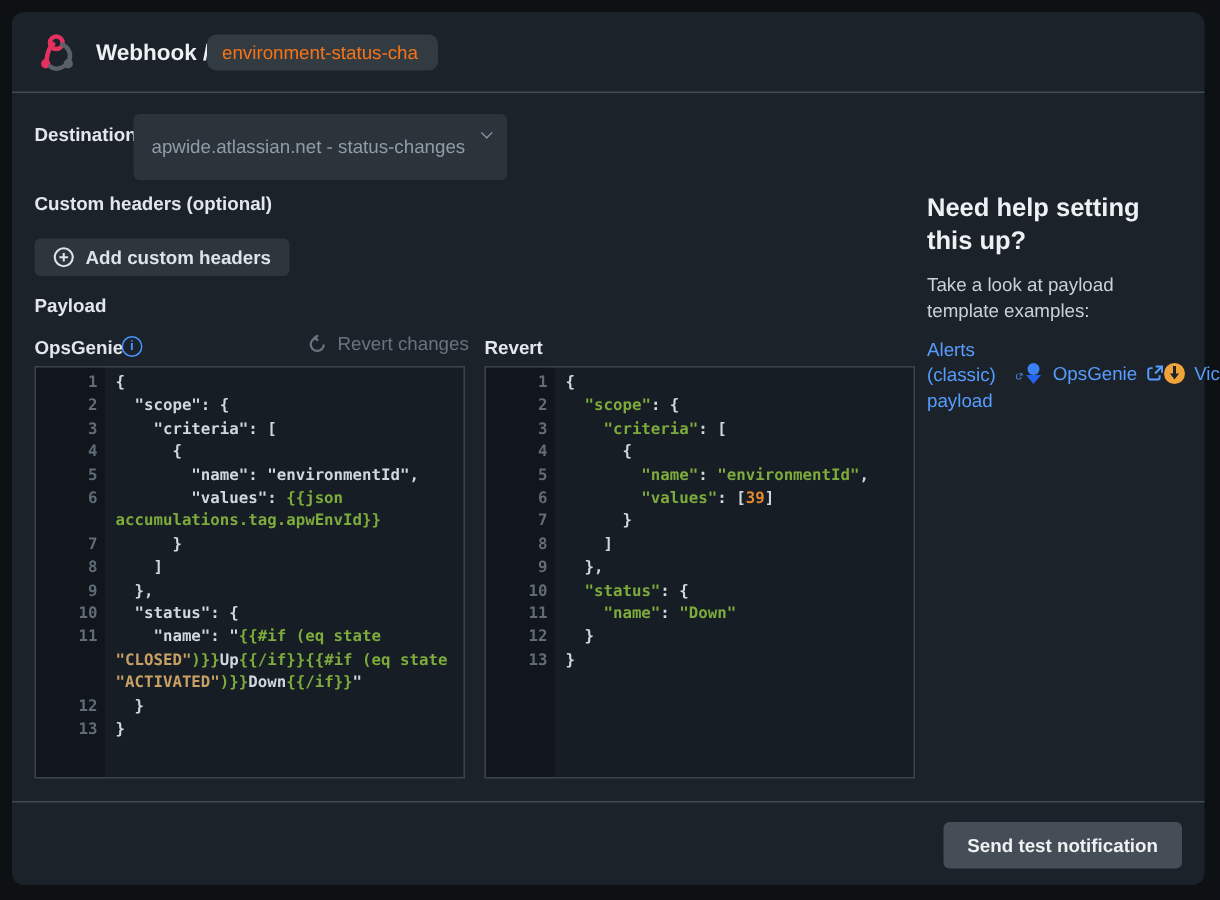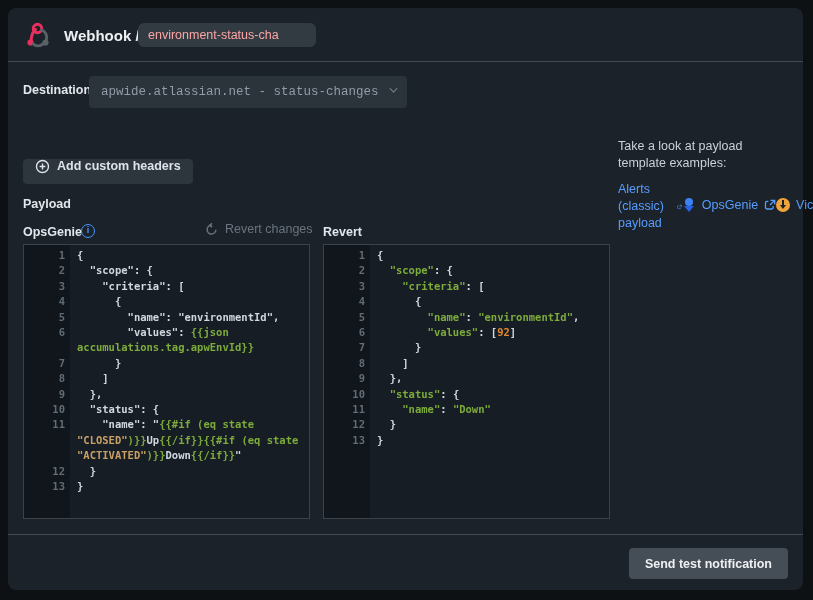--- a/index.html
+++ b/index.html
@@ -3,32 +3,32 @@
 <meta charset="utf-8">
 <style>
   * { margin:0; padding:0; box-sizing:border-box; }
   html,body { width:813px; height:600px; background:#0d1114; font-family:"Liberation Sans", sans-serif; overflow:hidden; }
   .modal { position:absolute; left:8px; top:8px; width:795px; height:582px; background:#1b2229; border-radius:8px; }
 
   
   .hdr { position:absolute; left:0; top:0; width:100%; height:54px; border-bottom:1px solid #404a53; }
   .logo { position:absolute; left:14px; top:11px; width:32px; height:32px; }
   .title { position:absolute; left:56px; top:19px; font-size:15px; font-weight:700; color:#eef1f4; }
-  .name-badge { position:absolute; left:130px; top:15px; width:178px; height:24px; background:#333b42; border-radius:6px; color:#fca5a5; font-size:12.5px; line-height:24px; padding:0 10px; white-space:nowrap; overflow:hidden; border:none; }
+  .name-badge { position:absolute; left:130px; top:15px; width:154px; height:24px; background:#333b42; border-radius:6px; color:#f97316; font-size:12.5px; line-height:24px; padding:0 10px; white-space:nowrap; overflow:hidden; border:none; }
 
   
   .lbl { position:absolute; font-size:12.5px; font-weight:700; color:#e2e7ec; }
 
   
-  .dd { position:absolute; left:81px; top:68px; height:32px; background:#2b333b; border-radius:4px; display:flex; align-items:center; padding:0 28px 0 12px; cursor:pointer;font-family:Liberation Mono, monospace; }
+  .dd { position:absolute; left:81px; top:68px; height:44px; background:#2b333b; border-radius:4px; display:flex; align-items:center; padding:0 28px 0 12px; cursor:pointer; }
   .dd-text { font-size:12.5px; color:#919ca7; white-space:nowrap; }
   .chev { position:absolute; right:10px; top:9px; width:7px; height:7px; border-right:1.6px solid #919ca7; border-bottom:1.6px solid #919ca7; transform:rotate(45deg) scale(.8); }
 
   
-  .btn-add { position:absolute; left:15px; top:151px; height:25px; background:#2e363d; border:none; border-radius:4px; display:flex; align-items:flex-start; gap:7px; padding:0 12px; color:#dde3e8; font-size:12.5px; font-weight:700; font-family:inherit; cursor:pointer; }
+  .btn-add { position:absolute; left:15px; top:151px; height:25px; background:#2e363d; border:none; border-radius:4px; display:flex; align-items:center; gap:7px; padding:0 12px; color:#dde3e8; font-size:12.5px; font-weight:700; font-family:inherit; cursor:pointer; }
 
   
   .info-i { position:absolute; left:73px; top:216px; width:14px; height:14px; border:1.6px solid #4794ff; border-radius:50%; color:#4794ff; font-size:9px; font-weight:700; text-align:center; line-height:11px; cursor:pointer; }
   .revert { position:absolute; left:197px; top:214px; display:flex; align-items:center; gap:7px; color:#6b747e; font-size:12.5px; cursor:default; }
 
   
   .editor { position:absolute; top:236px; width:287px; height:275px; border:1px solid #3a434c; background:linear-gradient(to right,#10161c 0,#10161c 46px,#161d24 46px); padding-top:3px; overflow:hidden; font-family:"DejaVu Sans Mono", monospace; font-size:10.5px; font-weight:700; line-height:15.4px; cursor:text; }
   .editor.t { left:15px; } .editor.p { left:315px; }
   .ed-row { display:flex; }
   .ed-g { flex:0 0 46px; text-align:right; padding-right:5px; color:#616c76; }
@@ -72,20 +72,21 @@
     <div class="title">Webhook /</div>
     <div class="name-badge">environment-status-cha</div>
   </div>
 
   <div class="lbl" style="left:15px; top:75px;">Destination</div>
   <div class="dd">
     <span class="dd-text">apwide.atlassian.net - status-changes</span>
     <span class="chev"></span>
   </div>
 
+  <div class="lbl" style="left:15px; top:121px;">Custom headers (optional)</div>
   <button class="btn-add">
     <svg width="15" height="15" viewBox="0 0 15 15" fill="none" stroke="#dde3e8" stroke-width="1.4">
       <circle cx="7.5" cy="7.5" r="6"></circle>
         <path d="M7.5 4.6v5.8M4.6 7.5h5.8"></path>
     </svg>
     <span>Add custom headers</span>
   </button>
 
   <div class="lbl" style="left:15px; top:189px;">Payload</div>
 
@@ -182,21 +183,21 @@
       <div class="ed-row">
         <span class="ed-g">4</span>
         <span class="ed-c"><span class="tk-p">      {</span></span>
       </div>
       <div class="ed-row">
         <span class="ed-g">5</span>
         <span class="ed-c"><span class="tk-p">        </span><span class="tk-g">"name"</span><span class="tk-p">: </span><span class="tk-g">"environmentId"</span><span class="tk-p">,</span></span>
       </div>
       <div class="ed-row">
         <span class="ed-g">6</span>
-        <span class="ed-c"><span class="tk-p">        </span><span class="tk-g">"values"</span><span class="tk-p">: [</span><span class="tk-o">92</span><span class="tk-p">]</span></span>
+        <span class="ed-c"><span class="tk-p">        </span><span class="tk-g">"values"</span><span class="tk-p">: [</span><span class="tk-o">39</span><span class="tk-p">]</span></span>
       </div>
       <div class="ed-row">
         <span class="ed-g">7</span>
         <span class="ed-c"><span class="tk-p">      }</span></span>
       </div>
       <div class="ed-row">
         <span class="ed-g">8</span>
         <span class="ed-c"><span class="tk-p">    ]</span></span>
       </div>
       <div class="ed-row">
@@ -215,20 +216,21 @@
         <span class="ed-g">12</span>
         <span class="ed-c"><span class="tk-p">  }</span></span>
       </div>
       <div class="ed-row">
         <span class="ed-g">13</span>
         <span class="ed-c"><span class="tk-p">}</span></span>
       </div>
     </div>
 
   <div class="help">
+    <h2>Need help setting this up?</h2>
     <div class="intro">Take a look at payload template examples:</div>
     <div class="help-links">
         <a class="help-link">
           <span>Alerts (classic) payload</span>
           <svg width="12" height="12" viewBox="0 0 12 12" fill="none" stroke="#579dff" stroke-width="1.3">
             <path d="M4.4 2.4H2.9A1.4 1.4 0 0 0 1.5 3.8v4.8A1.4 1.4 0 0 0 2.9 10h4.8A1.4 1.4 0 0 0 9.1 8.6V7.1"></path>
             <path d="M6.5 1.3h4.2v4.2"></path>
             <path d="M10.5 1.5 6 6"></path>
           </svg>
         </a>

